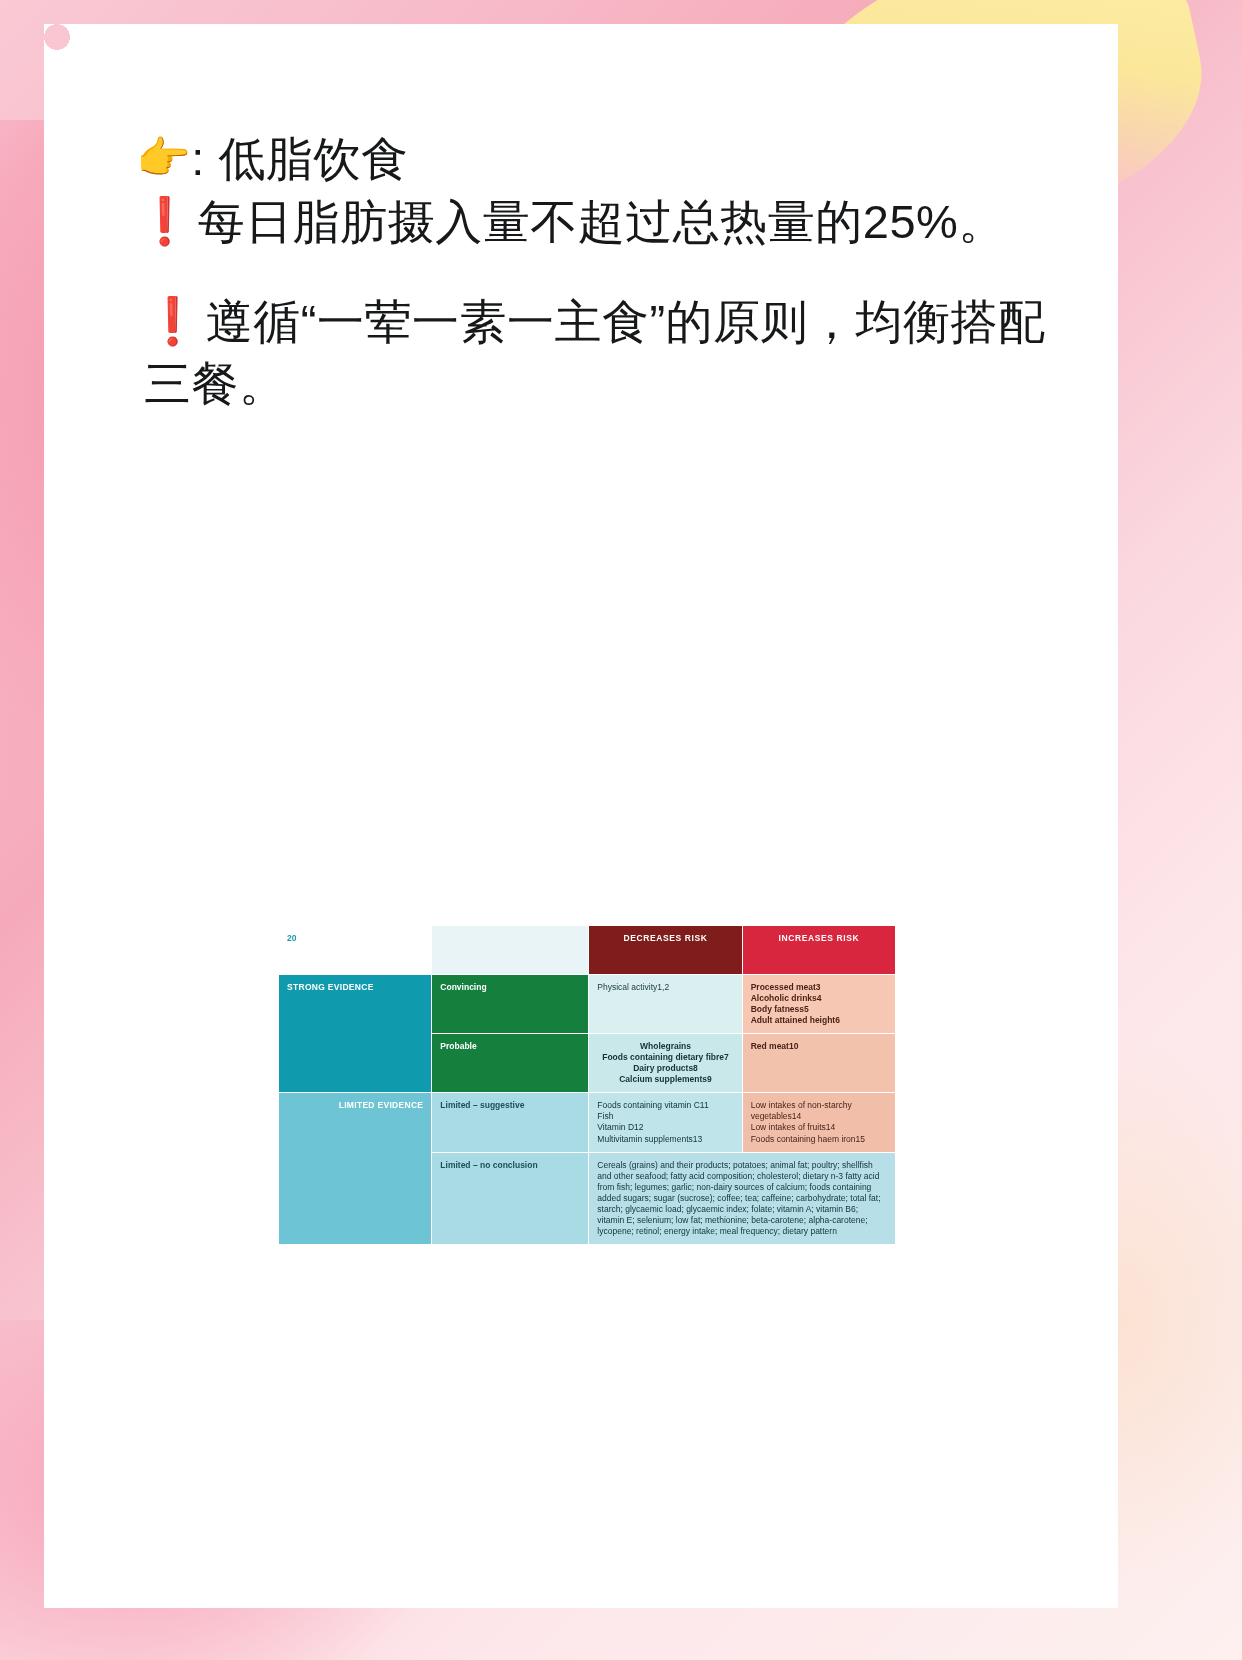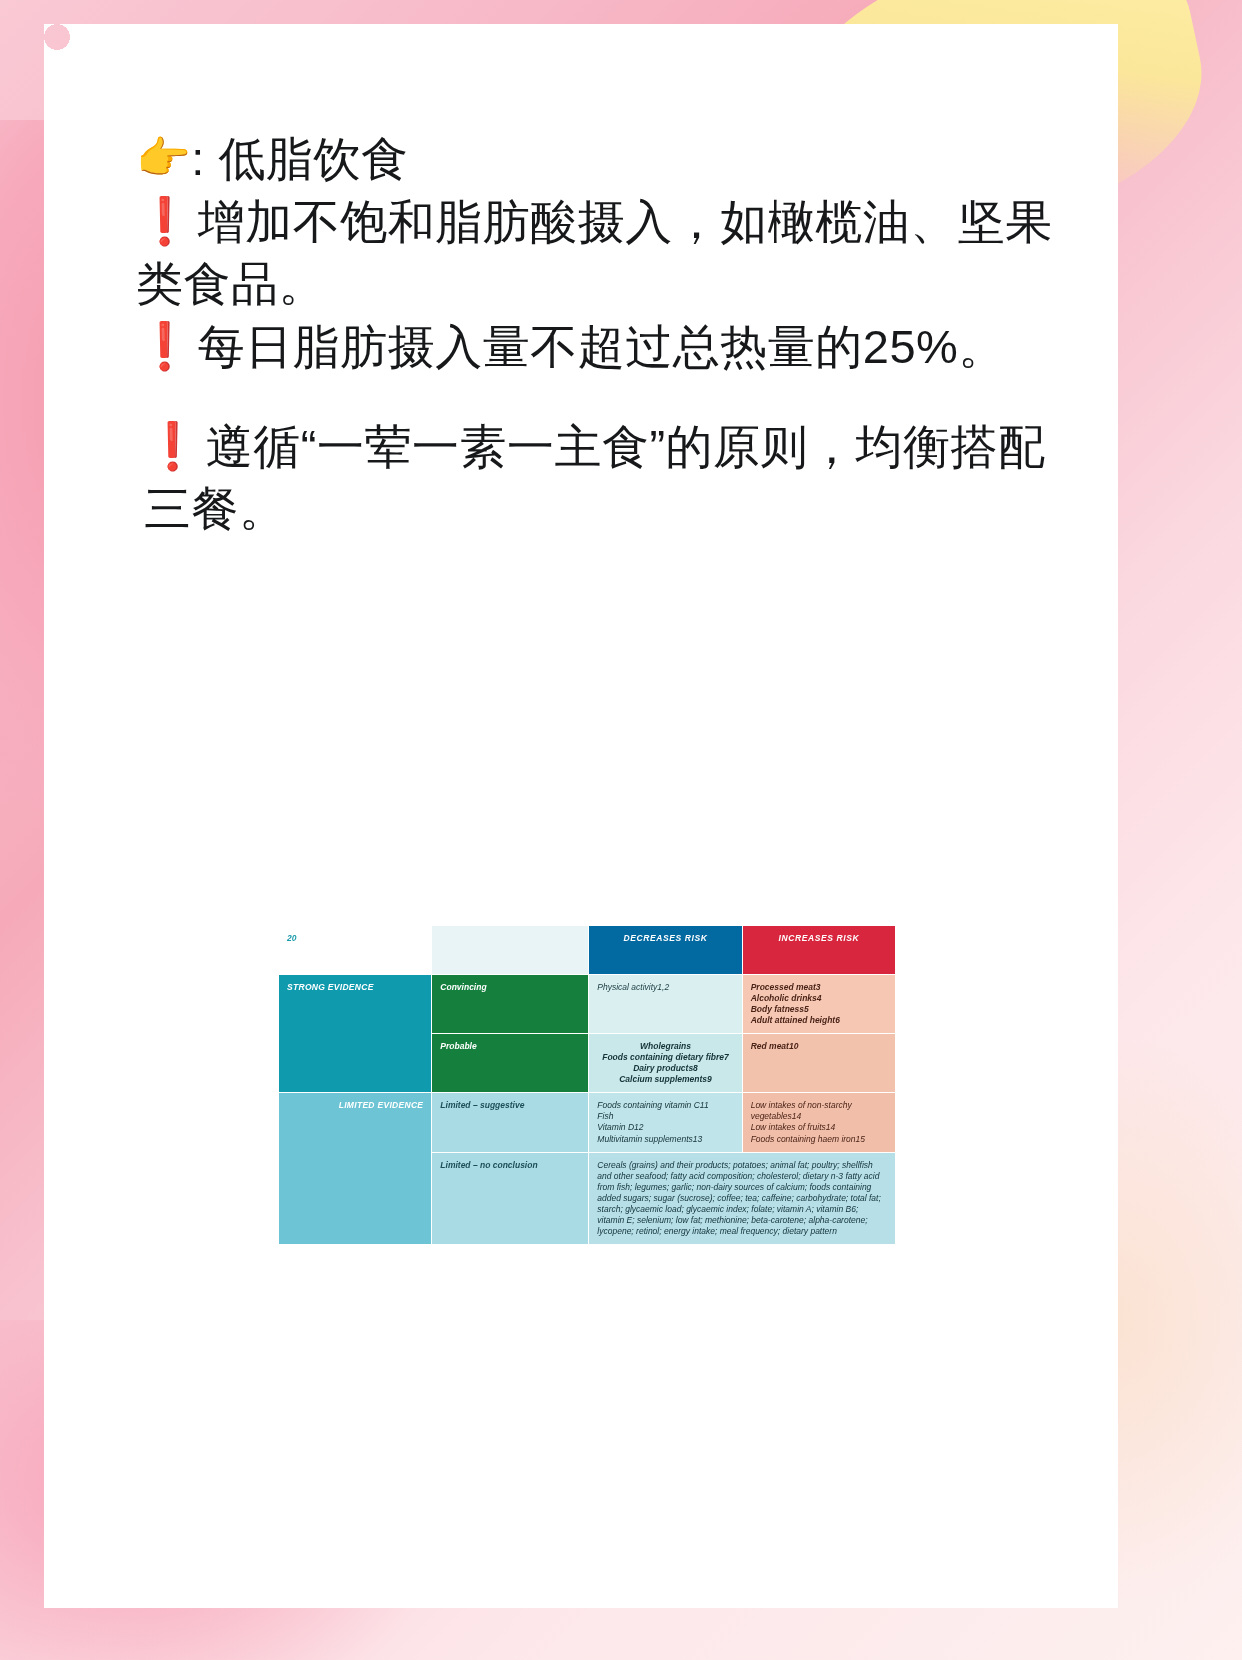--- a/index.html
+++ b/index.html
@@ -133,38 +133,37 @@
     transform: translateY(-1px);
   }
 
   
   .figure {
     position: absolute;
     left: 278px;
     top: 925px;
     width: 618px;
     background: #ffffff;
-    font-style: italic;
   }
   table.matrix {
     border-collapse: collapse;
     width: 618px;
     table-layout: fixed;
     font-family: "Liberation Sans", sans-serif;
   }
   table.matrix td, table.matrix th {
     vertical-align: top;
     padding: 7px 8px;
     font-size: 8.5px;
     line-height: 1.30;
     border: 1px solid #ffffff;
   }
   .hdr-blank-mid { background: #e9f4f6; width: 140px; }
   .hdr-dec {
-    background: #0369a1;
+    background: #7f1d1d;
     color: #ffffff;
     font-weight: bold;
     font-size: 11px;
     letter-spacing: 0.6px;
     text-align: center;
     vertical-align: middle;
     padding: 9px 4px;
   }
   .hdr-inc {
     background: #d7263d;
@@ -245,21 +244,20 @@
   <div class="scallop scallop-left"></div>
   <div class="scallop scallop-right"></div>
 </div>
 
 <div class="content">
   <div class="text-block">
 
     <p class="line"><span class="emoji-point">👉</span><span>: 低脂饮食</span></p>
 
 
-    <p class="line"><span class="emoji-bang">❗</span><span>增加不饱和脂肪酸摄入，如橄榄油、坚果类食品。</span></p>
 
     <p class="line"><span class="emoji-bang">❗</span><span>每日脂肪摄入量不超过总热量的25%。</span></p>
 
     <p class="line spaced"><span class="emoji-bang">❗</span><span>遵循“一荤一素一主食”的原则，均衡搭配三餐。</span></p>
 
   </div>
 </div>
 
 <div class="figure">
   <table class="matrix">

